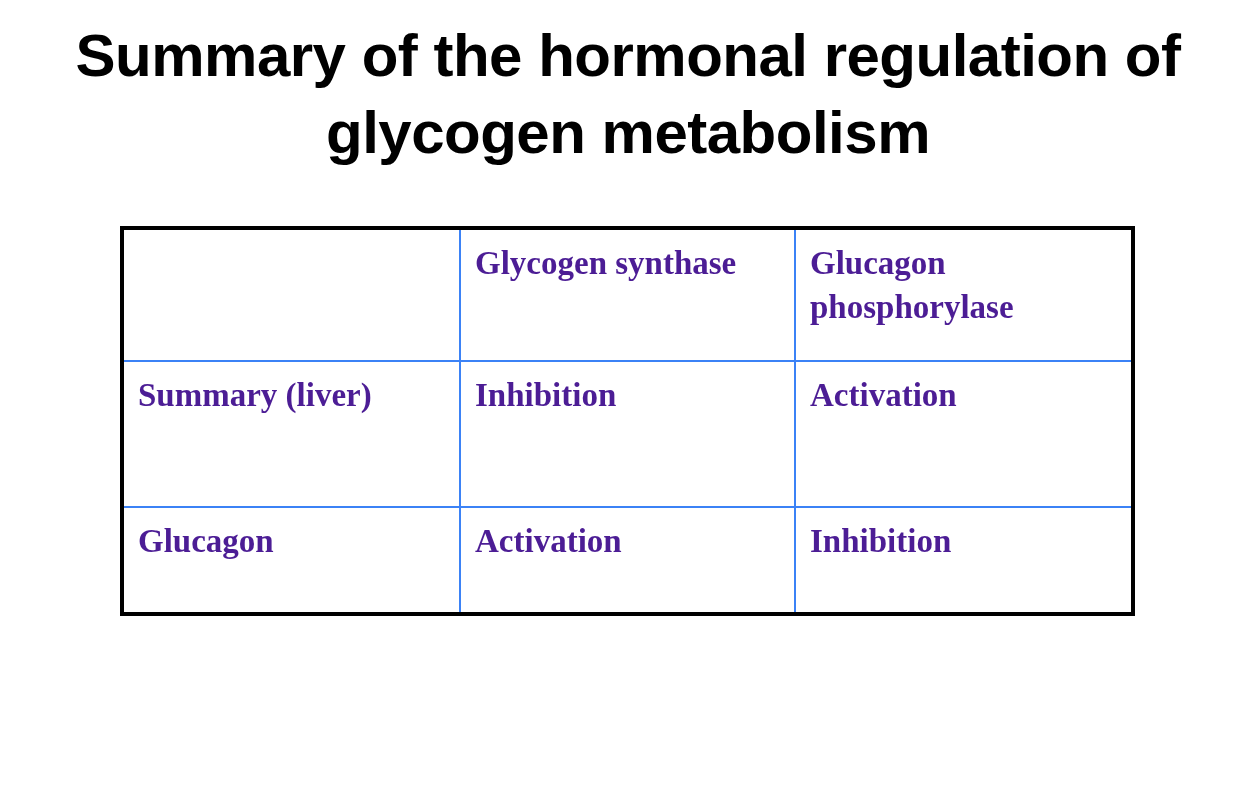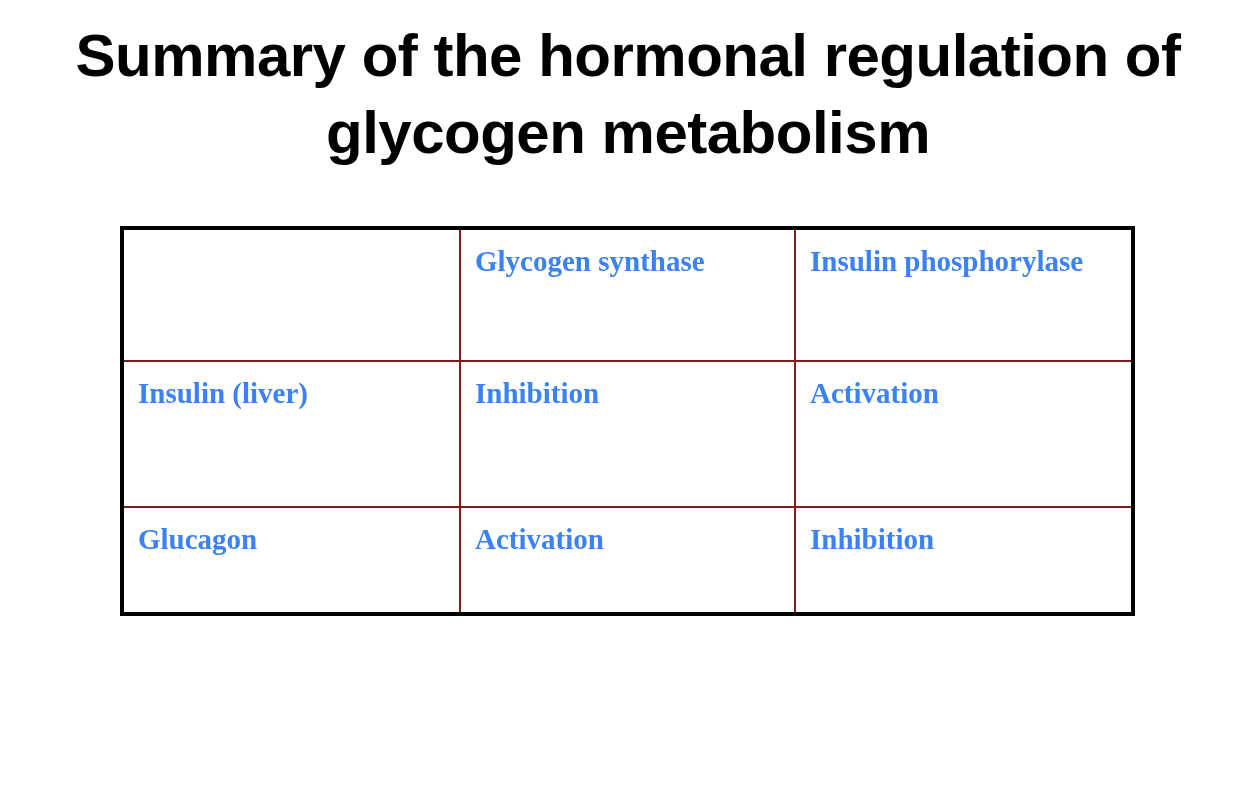--- a/index.html
+++ b/index.html
@@ -35,28 +35,28 @@
     top: 226px;
     width: 1011px;
   }
   table.reg-table {
     border-collapse: collapse;
     width: 1011px;
     table-layout: fixed;
     border: 4px solid #000000;
   }
   table.reg-table td {
-    border: 2px solid #7f1d1d;
+    border: 2px solid #3b82f6;
     vertical-align: top;
     padding: 12px 14px 14px 14px;
     font-family: "Liberation Serif", serif;
     font-weight: bold;
-    font-size: 29px;
+    font-size: 33px;
     line-height: 1.33;
-    color: #3b82f6;
+    color: #4c1d95;
   }
   table.reg-table col.c1 { width: 338px; }
   table.reg-table col.c2 { width: 335px; }
   table.reg-table col.c3 { width: 338px; }
 
   tr.header-row td { height: 104px; }
   tr.row-epi td { height: 160px; }
   tr.row-glu td { height: 118px; }
   tr.row-ins td { height: 78px; }
 
@@ -73,24 +73,24 @@
     <table class="reg-table">
       <colgroup>
         <col class="c1">
           <col class="c2">
           <col class="c3">
       </colgroup>
       <tbody>
         <tr class="header-row">
           <td class="cell-empty"></td>
           <td>Glycogen synthase</td>
-          <td>Insulin phosphorylase</td>
+          <td>Glucagon phosphorylase</td>
         </tr>
         <tr class="row-glu">
-          <td>Insulin (liver)</td>
+          <td>Summary (liver)</td>
           <td>Inhibition</td>
           <td>Activation</td>
         </tr>
         <tr class="row-ins">
           <td>Glucagon</td>
           <td>Activation</td>
           <td>Inhibition</td>
         </tr>
       </tbody>
     </table>

